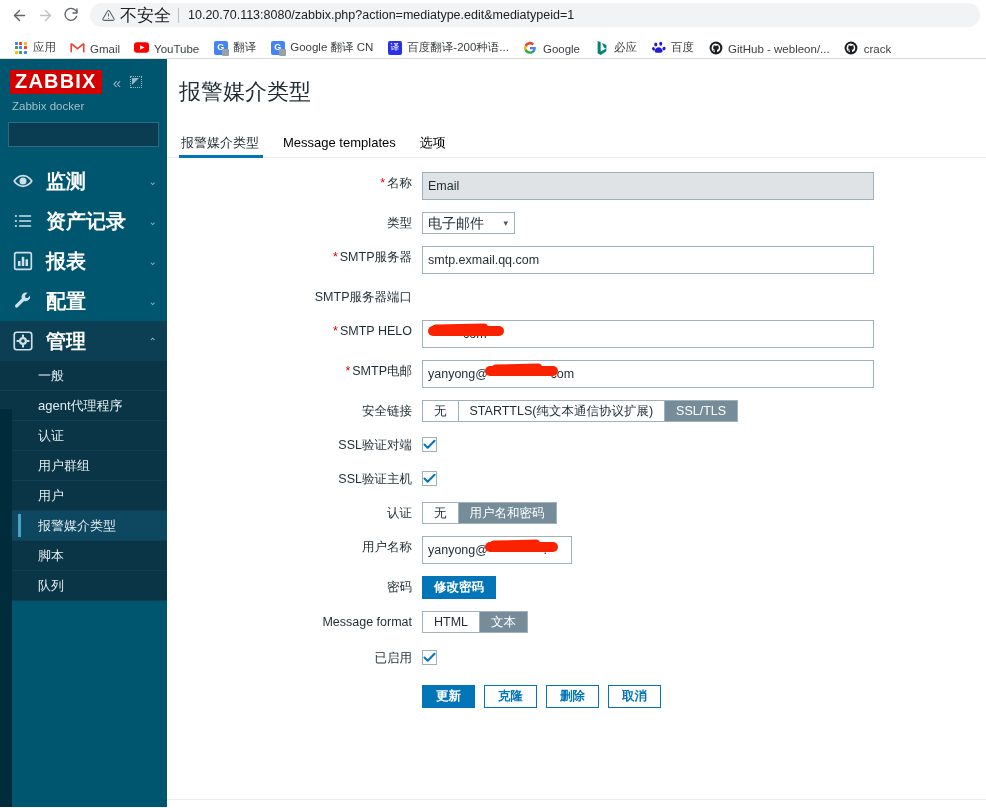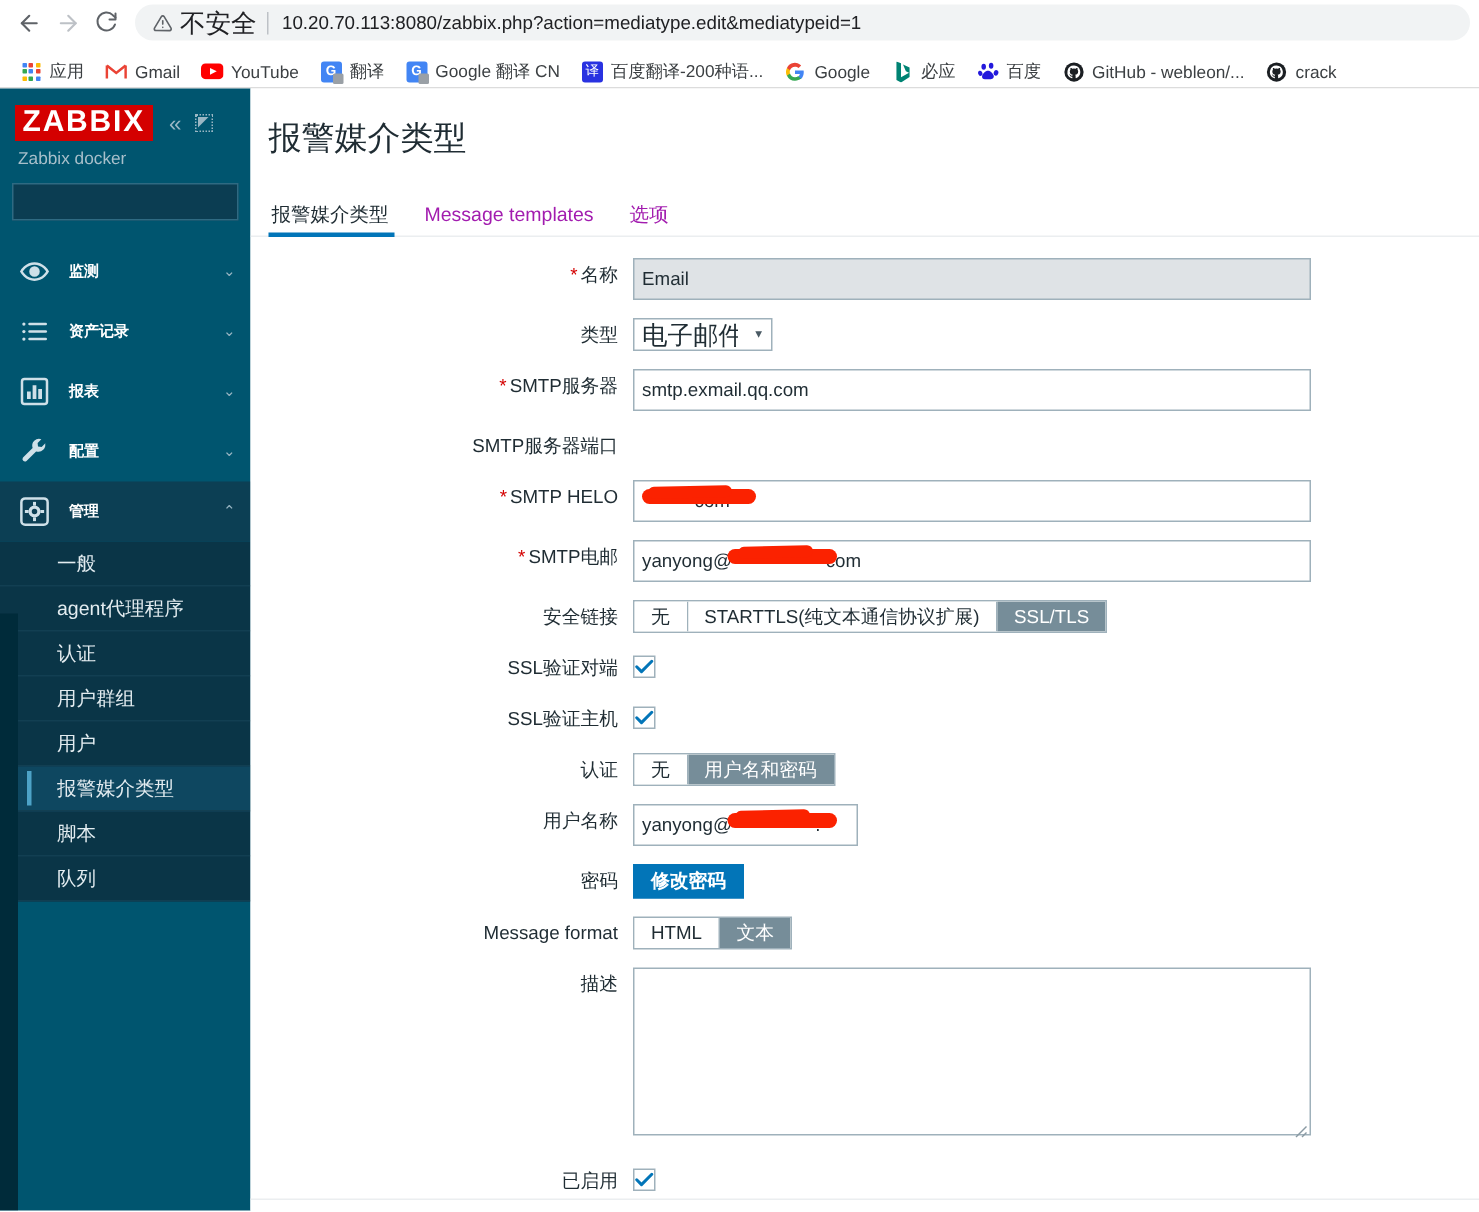--- a/index.html
+++ b/index.html
@@ -232,21 +232,21 @@
     color: #ffffff;
     position: relative;
   }
   .nav-item .n-ico {
     width: 22px; height: 22px;
     flex: 0 0 22px;
     display: flex; align-items: center; justify-content: center;
     margin-right: 12px;
     color: #cfe0e8;
   }
-  .nav-item .n-label { flex: 1 1 auto; font-weight: bold; font-size: 10px; }
+  .nav-item .n-label { flex: 1 1 auto; font-weight: bold; font-size: 20px; }
   .nav-item .n-chev {
     font-size: 10px;
     color: #9ab7c4;
     font-family: "DejaVu Sans", sans-serif;
   }
   .nav-item.active { background: #0c3f54; }
 
   .submenu { background: #0a3547; }
   .sub-item {
     height: 30px;
@@ -291,21 +291,21 @@
     padding-left: 12px;
     border-bottom: 1px solid #ebeef0;
     display: flex;
     align-items: flex-end;
     height: 33px;
   }
   .tab {
     font-size: 13px;
     padding: 0 14px 8px 0;
     margin-right: 10px;
-    color: #a21caf;
+    color: #000000;
     position: relative;
     line-height: 1;
   }
   .tab:first-child { padding-left: 2px; }
   .tab.active { color: #1f2c33; }
   .tab.active::after {
     content: "";
     position: absolute;
     left: 0; right: 10px; bottom: -1px;
     height: 3px;
@@ -346,21 +346,21 @@
   }
   .ztext.wide { width: 452px; }
   .ztext.num { width: 70px; text-align: right; padding-right: 7px; }
   .ztext.user { width: 150px; }
   .ztext.sel-text { background: #dfe3e6; }
 
   .zselect {
     height: 22px;
     border: 1px solid #9fb1bb;
     background: #fff;
-    font-size: 17px;
+    font-size: 14px;
     color: #1f2c33;
     padding: 0 22px 0 5px;
     width: 93px;
     font-family: "Liberation Sans", sans-serif;
     appearance: none;
     -webkit-appearance: none;
     outline: none;
     position: relative;
   }
   .select-wrap { position: relative; display: inline-block; }
@@ -857,34 +857,20 @@
       <div class="frow">
         <div class="flabel">Message format</div>
         <div class="fctl">
           <div class="seg">
             <div class="opt">HTML</div>
             <div class="opt on">文本</div>
           </div>
         </div>
       </div>
 
-      <div class="frow">
-        <div class="flabel">描述</div>
-        <div class="fctl">
-          <span class="ta-wrap">
-            <textarea class="ztextarea" style=""></textarea>
-            <span class="ta-handle">
-              <svg width="9" height="9" viewBox="0 0 9 9">
-                  <line x1="8" y1="1" x2="1" y2="8" stroke="#8a9aa3" stroke-width="1"></line>
-                  <line x1="8" y1="5" x2="5" y2="8" stroke="#8a9aa3" stroke-width="1"></line>
-                </svg>
-            </span>
-          </span>
-        </div>
-      </div>
 
       <div class="frow" style="margin-top:14px;">
         <div class="flabel">已启用</div>
         <div class="fctl">
           <span class="zcheck">
             <svg width="13" height="11" viewBox="0 0 14 12">
                 <polyline points="1.5,6 5,9.5 12.5,2" fill="none" stroke="#0275b8" stroke-width="2.2" stroke-linecap="round" stroke-linejoin="round"></polyline>
               </svg>
           </span>
         </div>

